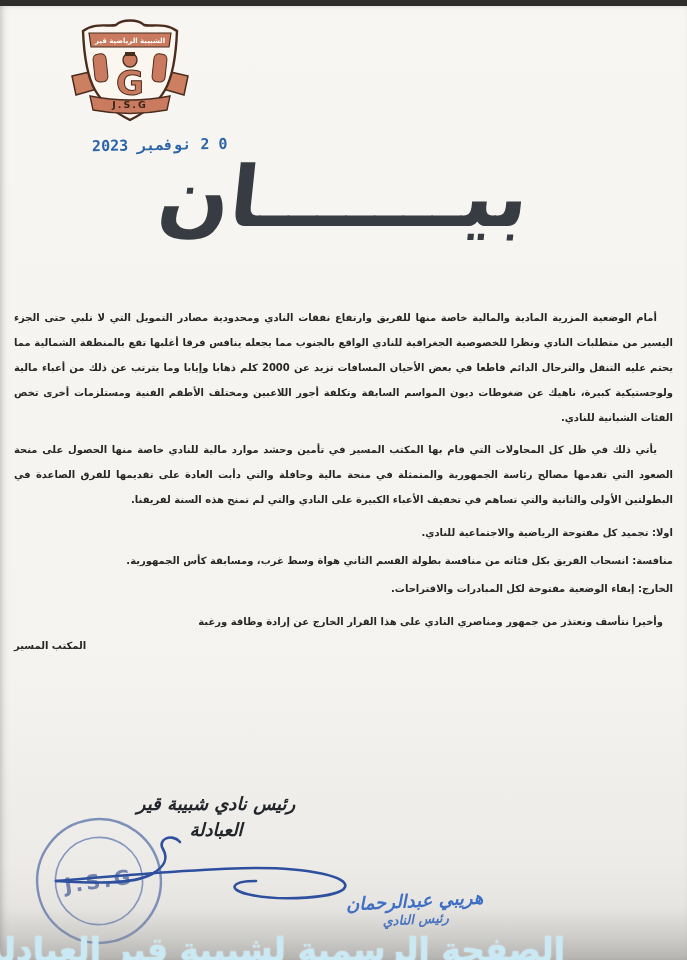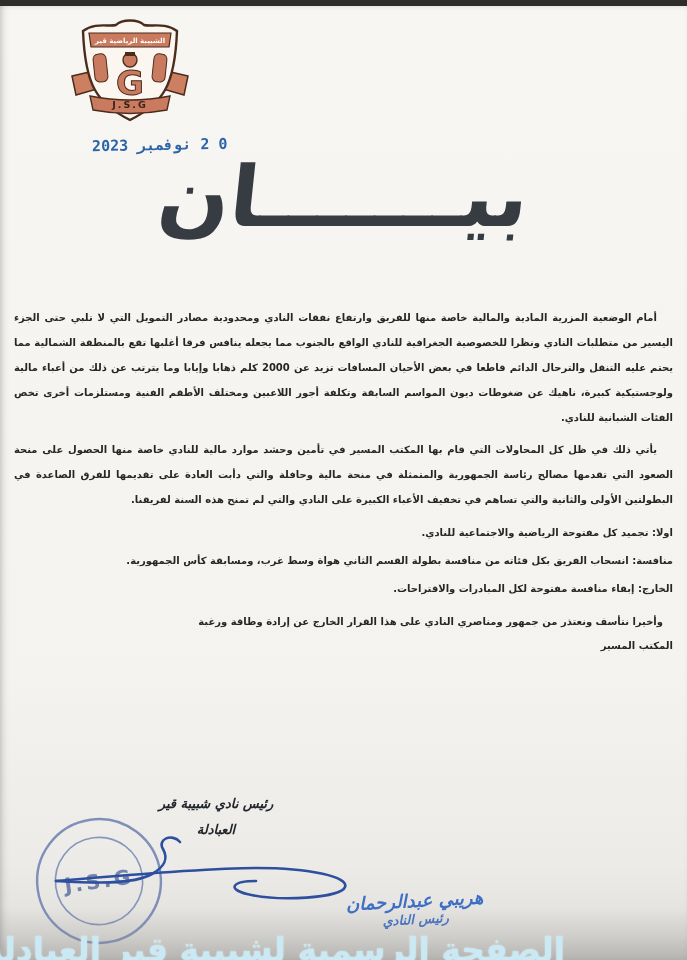--- a/index.html
+++ b/index.html
@@ -44,26 +44,26 @@
     position:absolute;top:279px;left:14px;right:14px;
     font-size:10px;font-weight:700;line-height:25px;color:#262626;
     text-align:justify;
     margin-top:26px;
   }
   .body p{margin:0 0 7px 0;text-indent:16px;}
   .items{margin-top:2px;}
   .item{line-height:28px;}
   .item .lbl{font-weight:700;}
   .closing1{margin-top:6px;text-align:right;padding-right:10px;line-height:25px;}
-  .closing2{text-align:right;line-height:24px;}
+  .closing2{text-align:left;line-height:24px;}
 
   
   .signoff{
     position:absolute;top:791px;left:126px;width:180px;text-align:center;
-    font-size:13px;font-weight:700;font-style:italic;line-height:26px;color:#22262b;
+    font-size:18px;font-weight:700;font-style:italic;line-height:26px;color:#22262b;
   }
 
   
   .stamp{position:absolute;top:810px;left:28px;width:142px;height:142px;opacity:.8;}
 
   
   .signature{position:absolute;top:828px;left:40px;width:322px;height:88px;}
 
   
   .handwriting{
@@ -126,21 +126,21 @@
       <div class="item">
         <span class="lbl">اولا:</span>
         <span>تجميد كل مفتوحة الرياضية والاجتماعية للنادي.</span>
       </div>
       <div class="item">
         <span class="lbl">منافسة:</span>
         <span>انسحاب الفريق بكل فئاته من منافسة بطولة القسم الثاني هواة وسط غرب، ومسابقة كأس الجمهورية.</span>
       </div>
       <div class="item">
         <span class="lbl">الخارج:</span>
-        <span>إبقاء منافسة مفتوحة لكل المبادرات والاقتراحات.</span>
+        <span>إبقاء الوضعية مفتوحة لكل المبادرات والاقتراحات.</span>
       </div>
     </div>
 
     <div class="closing1">وأخيرا نتأسف ونعتذر من جمهور ومناصري النادي على هذا القرار الخارج عن إرادة وطاقة ورغبة</div>
     <div class="closing2">المكتب المسير</div>
   </div>
 
   <div class="signoff">
     <div>رئيس نادي شبيبة قير</div>
     <div>العبادلة</div>

